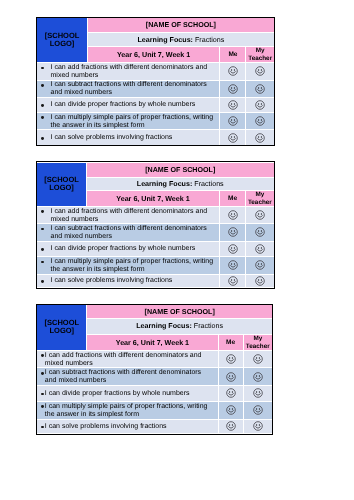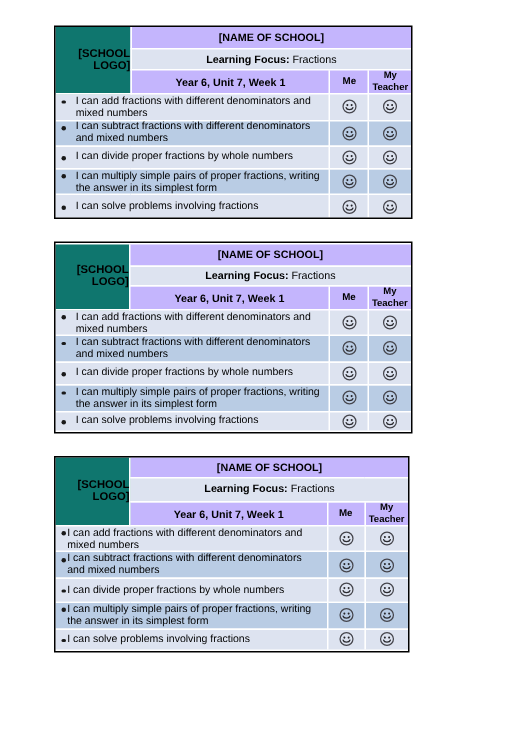--- a/index.html
+++ b/index.html
@@ -27,25 +27,25 @@
   table.grid {
     border-collapse: collapse; width: 100%; table-layout: fixed; background:#ffffff;
   }
   table.grid td { padding: 0; vertical-align: middle; border: 0.9px solid #ffffff; }
   table.grid tr:first-child > td { border-top: 0; }
   table.grid tr:last-child > td { border-bottom: 0; }
   table.grid td:first-child { border-left: 0; }
   table.grid td:last-child { border-right: 0; }
 
   .logo-cell {
-    background:#0f766e; font-weight: bold; text-align:right;
+    background:#1d4ed8; font-weight: bold; text-align:center;
     line-height:8.4px; color:#000;
   }
   .logo-cell > span { display:inline-block; position:relative; top:-0.3px; }
-  .hdr-dark { background:#c4b5fd; font-weight:bold; text-align:center; color:#000; }
+  .hdr-dark { background:#f9a8d4; font-weight:bold; text-align:center; color:#000; }
   .hdr-light { background:#dde3f0; text-align:center; color:#000; }
   .row-light { background:#dde3f0; color:#000; }
   .row-dark  { background:#b9cce4; color:#000; }
   .tick { text-align:center; }
   .stmt { text-align:left; line-height:8.1px; }
   .stmt .bl { position:relative; }
   .stmt .bl > * { position:relative; top:0.5px; }
   .stmt .bl { display:flex; align-items:flex-start; }
   .stmt .bullet { flex:0 0 auto; position:relative; font-size:0; line-height:8.1px; }
   .stmt .bullet::before { content:""; position:absolute; left:0; top:2.7px; width:2.9px; height:2.9px; border-radius:50%; background:#1a1a1a; }

